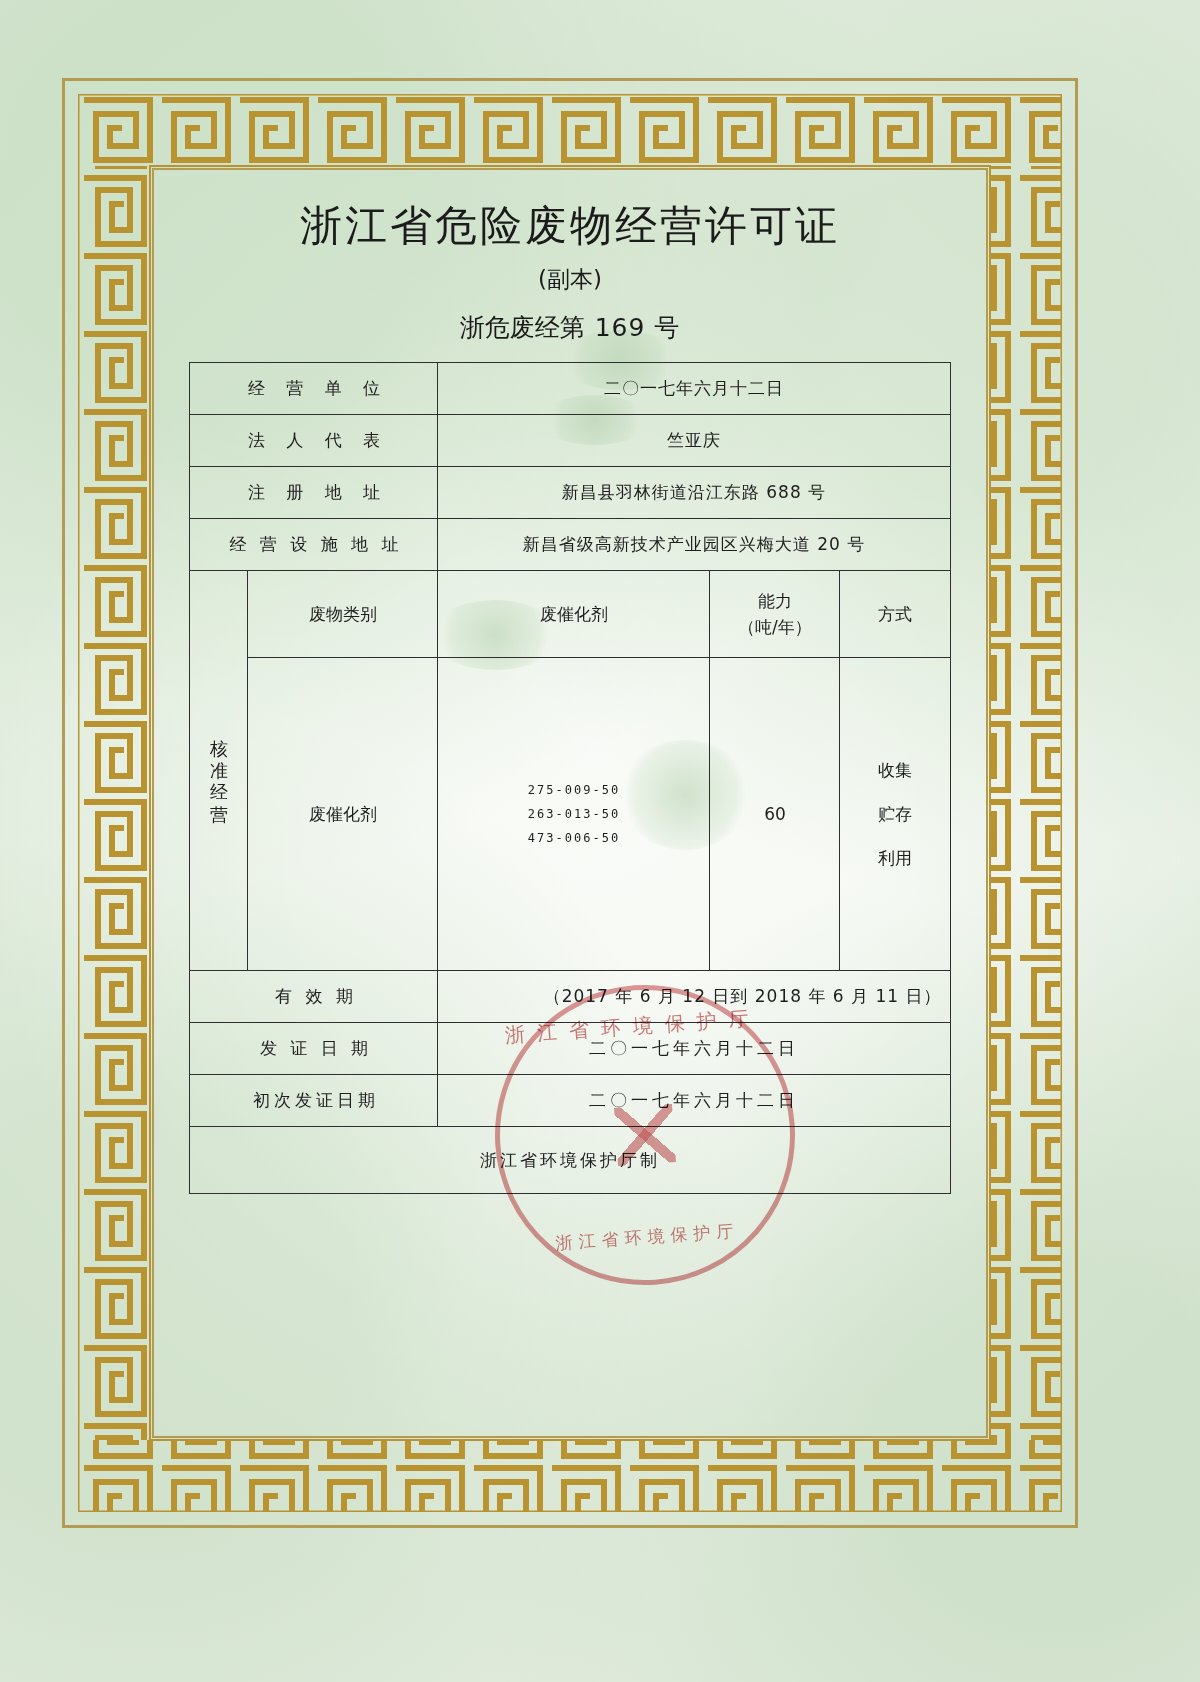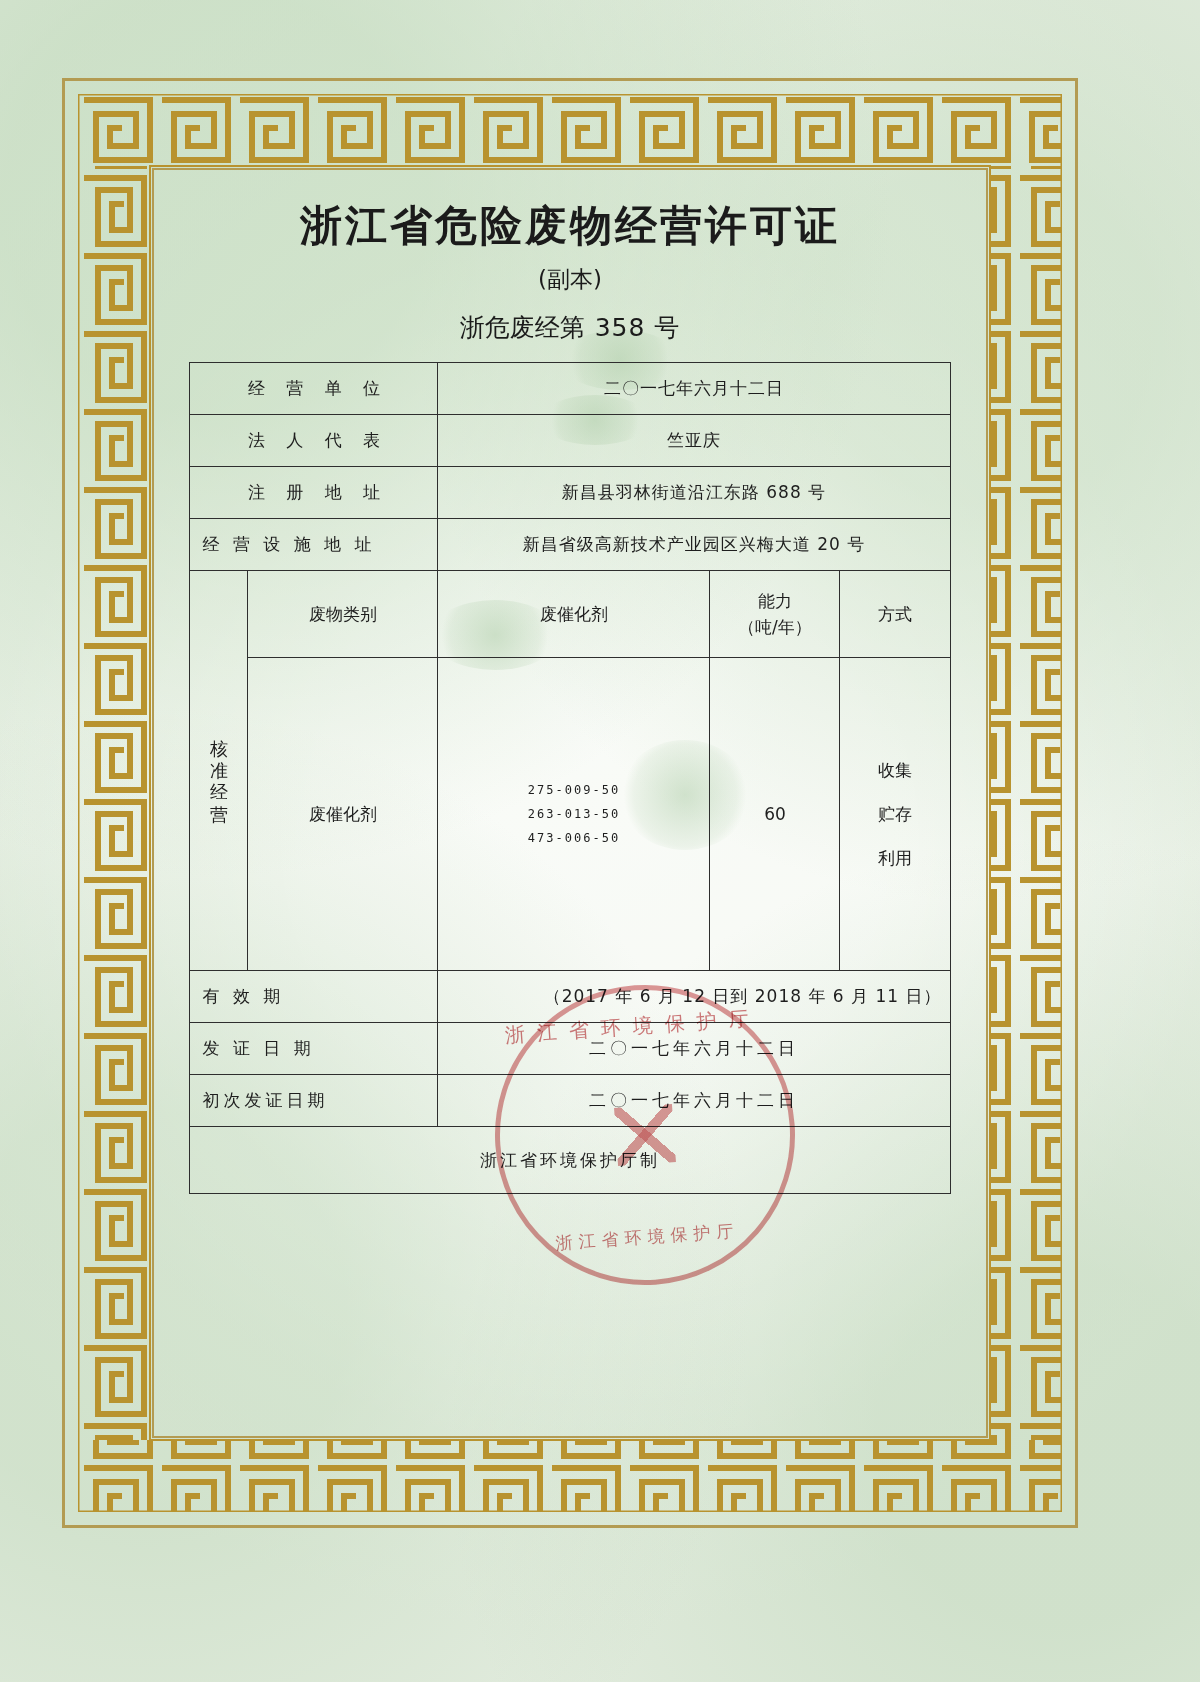--- a/index.html
+++ b/index.html
@@ -72,21 +72,21 @@
   .content {
     position: absolute;
     left: 160px;
     top: 172px;
     width: 820px;
     height: 1260px;
   }
   .cert-title {
     text-align: center;
     font-size: 42px;
-    font-weight: bold;
+    font-weight: normal;
     letter-spacing: 3px;
     color: #1b1b1b;
     margin-top: 26px;
     font-family: "DejaVu Sans", "Liberation Sans", sans-serif;
   }
   .cert-subtitle {
     text-align: center;
     font-size: 23px;
     color: #1b1b1b;
     margin-top: 10px;
@@ -120,21 +120,21 @@
     vertical-align: middle;
     font-family: "DejaVu Sans", "Liberation Sans", sans-serif;
   }
   .lbl {
     text-align: center;
     letter-spacing: 8px;
     text-indent: 8px;
     white-space: nowrap;
   }
   .lbl-tight {
-    text-align: left;
+    text-align: center;
     letter-spacing: 4px;
     text-indent: 4px;
     white-space: nowrap;
   }
   .val {
     text-align: center;
     letter-spacing: 1px;
   }
   .row-h {
     height: 52px;
@@ -294,21 +294,21 @@
 
   <div class="frame-inner"></div>
 
   <div class="content">
 
     <div class="cert-title">浙江省危险废物经营许可证</div>
     <div class="cert-subtitle">(副本)</div>
 
     <div class="cert-number-row">
       <span>浙危废经</span>
-      <span class="num">第 358 号</span>
+      <span class="num">第 169 号</span>
     </div>
 
     <table class="cert">
       <colgroup>
         <col style="width:58px">
         <col style="width:190px">
         <col style="width:272px">
         <col style="width:130px">
         <col style="width:110px">
       </colgroup>

